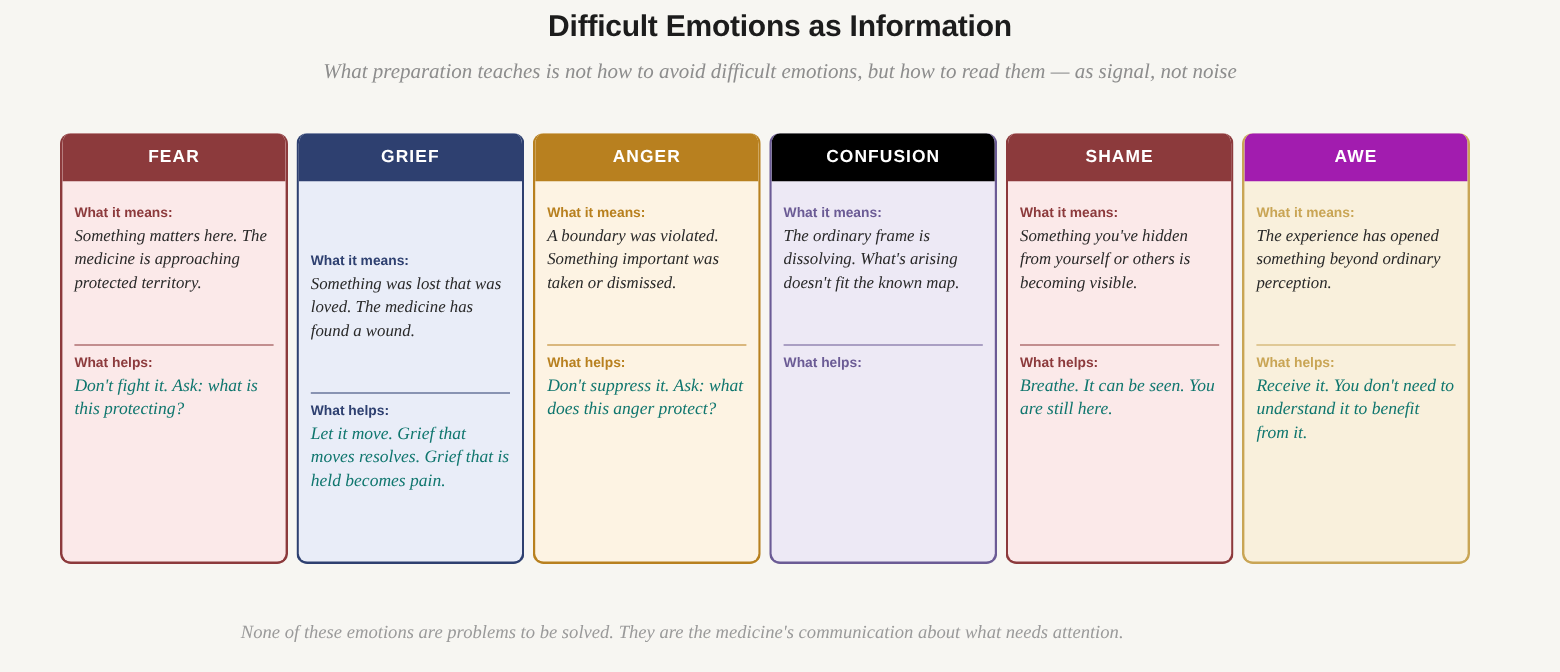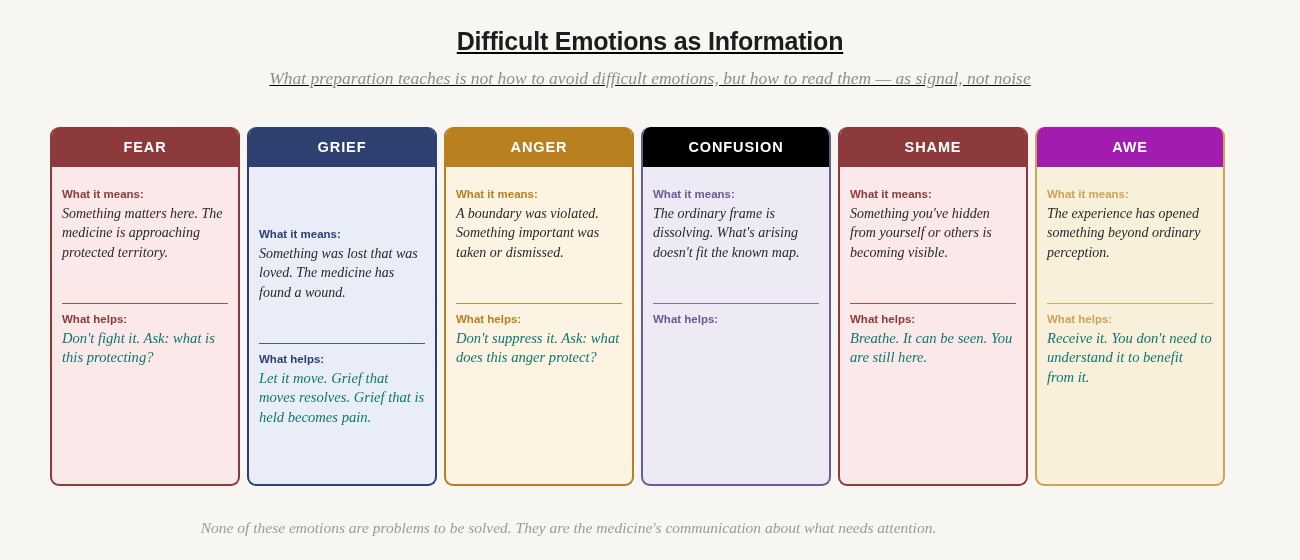--- a/index.html
+++ b/index.html
@@ -16,23 +16,22 @@
 
   .page {
     position: relative;
     width: 1300px;
     height: 560px;
     box-sizing: border-box;
   }
 
   
   .header {
-    padding-top: 25px;
+    padding-top: 6px;
     text-align: center;
-    text-decoration: underline;
   }
   .page-title {
     font-family: "Liberation Sans", sans-serif;
     font-size: 25px;
     font-weight: bold;
     color: #1c1c1c;
     letter-spacing: -0.2px;
     margin: 0;
     line-height: 32px;
   }
@@ -46,21 +45,20 @@
   }
 
   
   .card-row {
     position: absolute;
     top: 111px;
     left: 50px;
     width: 1200px;
     display: flex;
     gap: 7px;
-    margin-top: 16px;
   }
   .card {
     width: 190px;
     height: 359px;
     box-sizing: border-box;
     border-radius: 9px 9px 9px 9px;
     border: 2px solid #000;
     border-top: none;
     overflow: hidden;
     display: flex;

